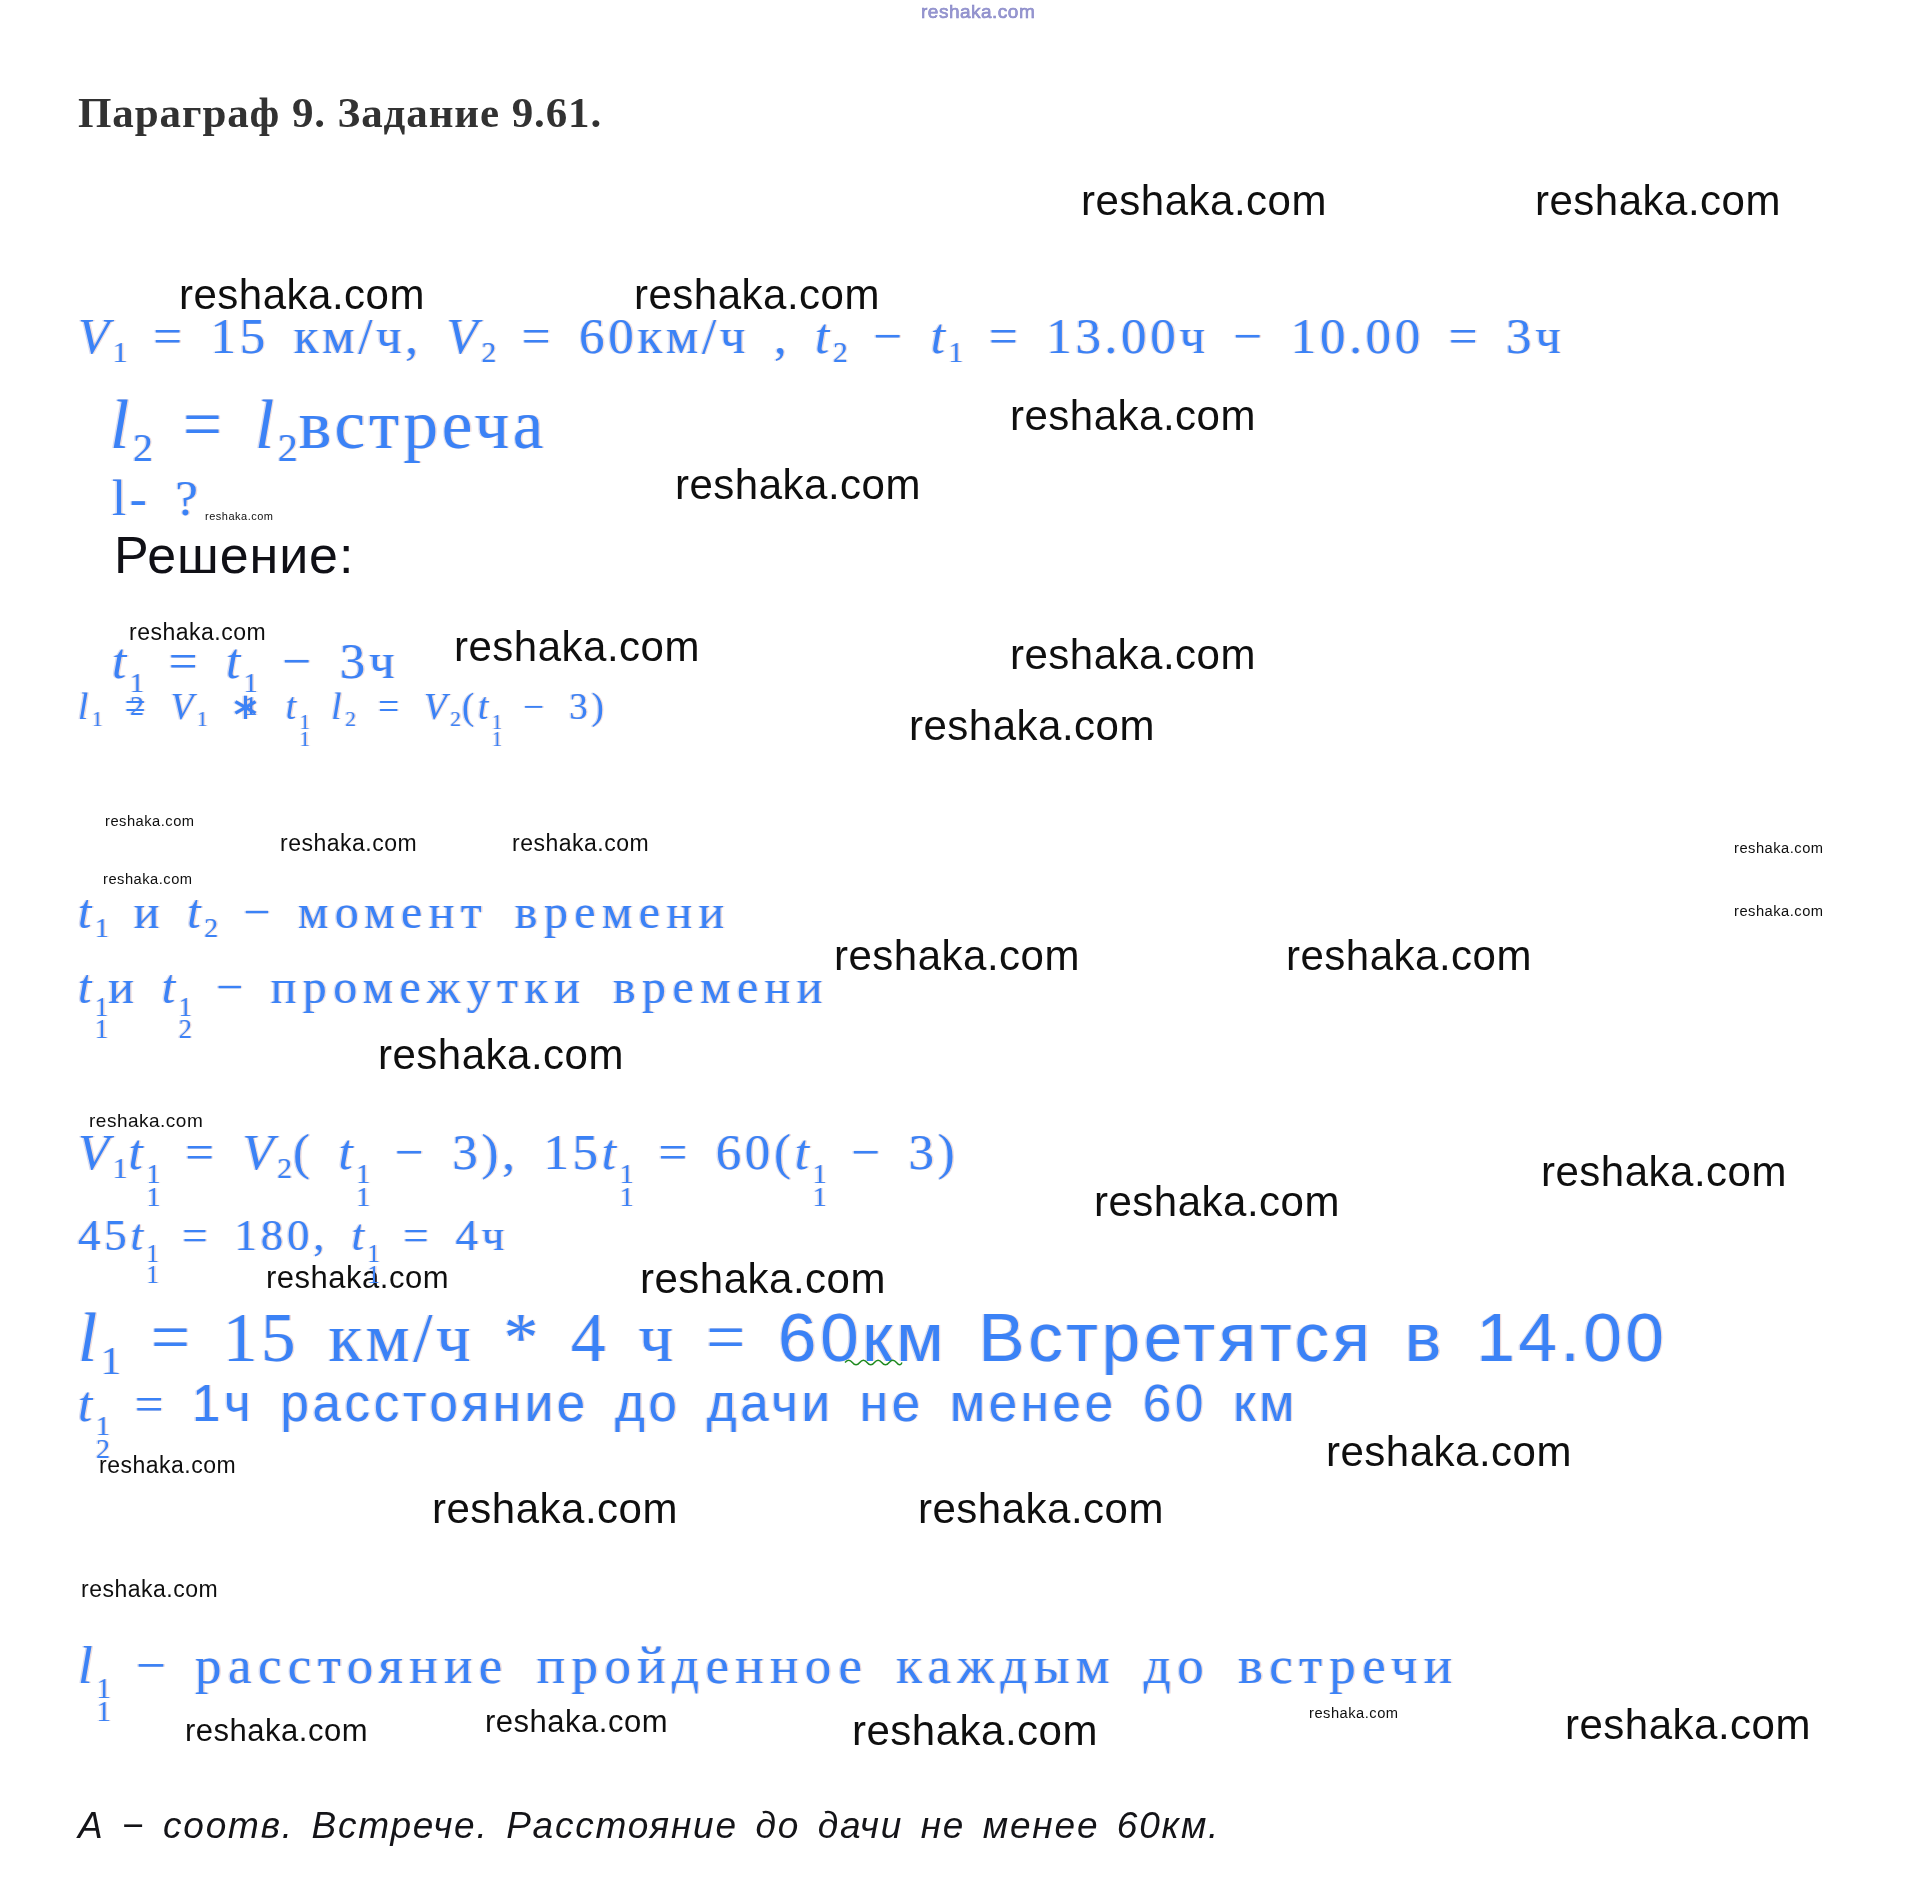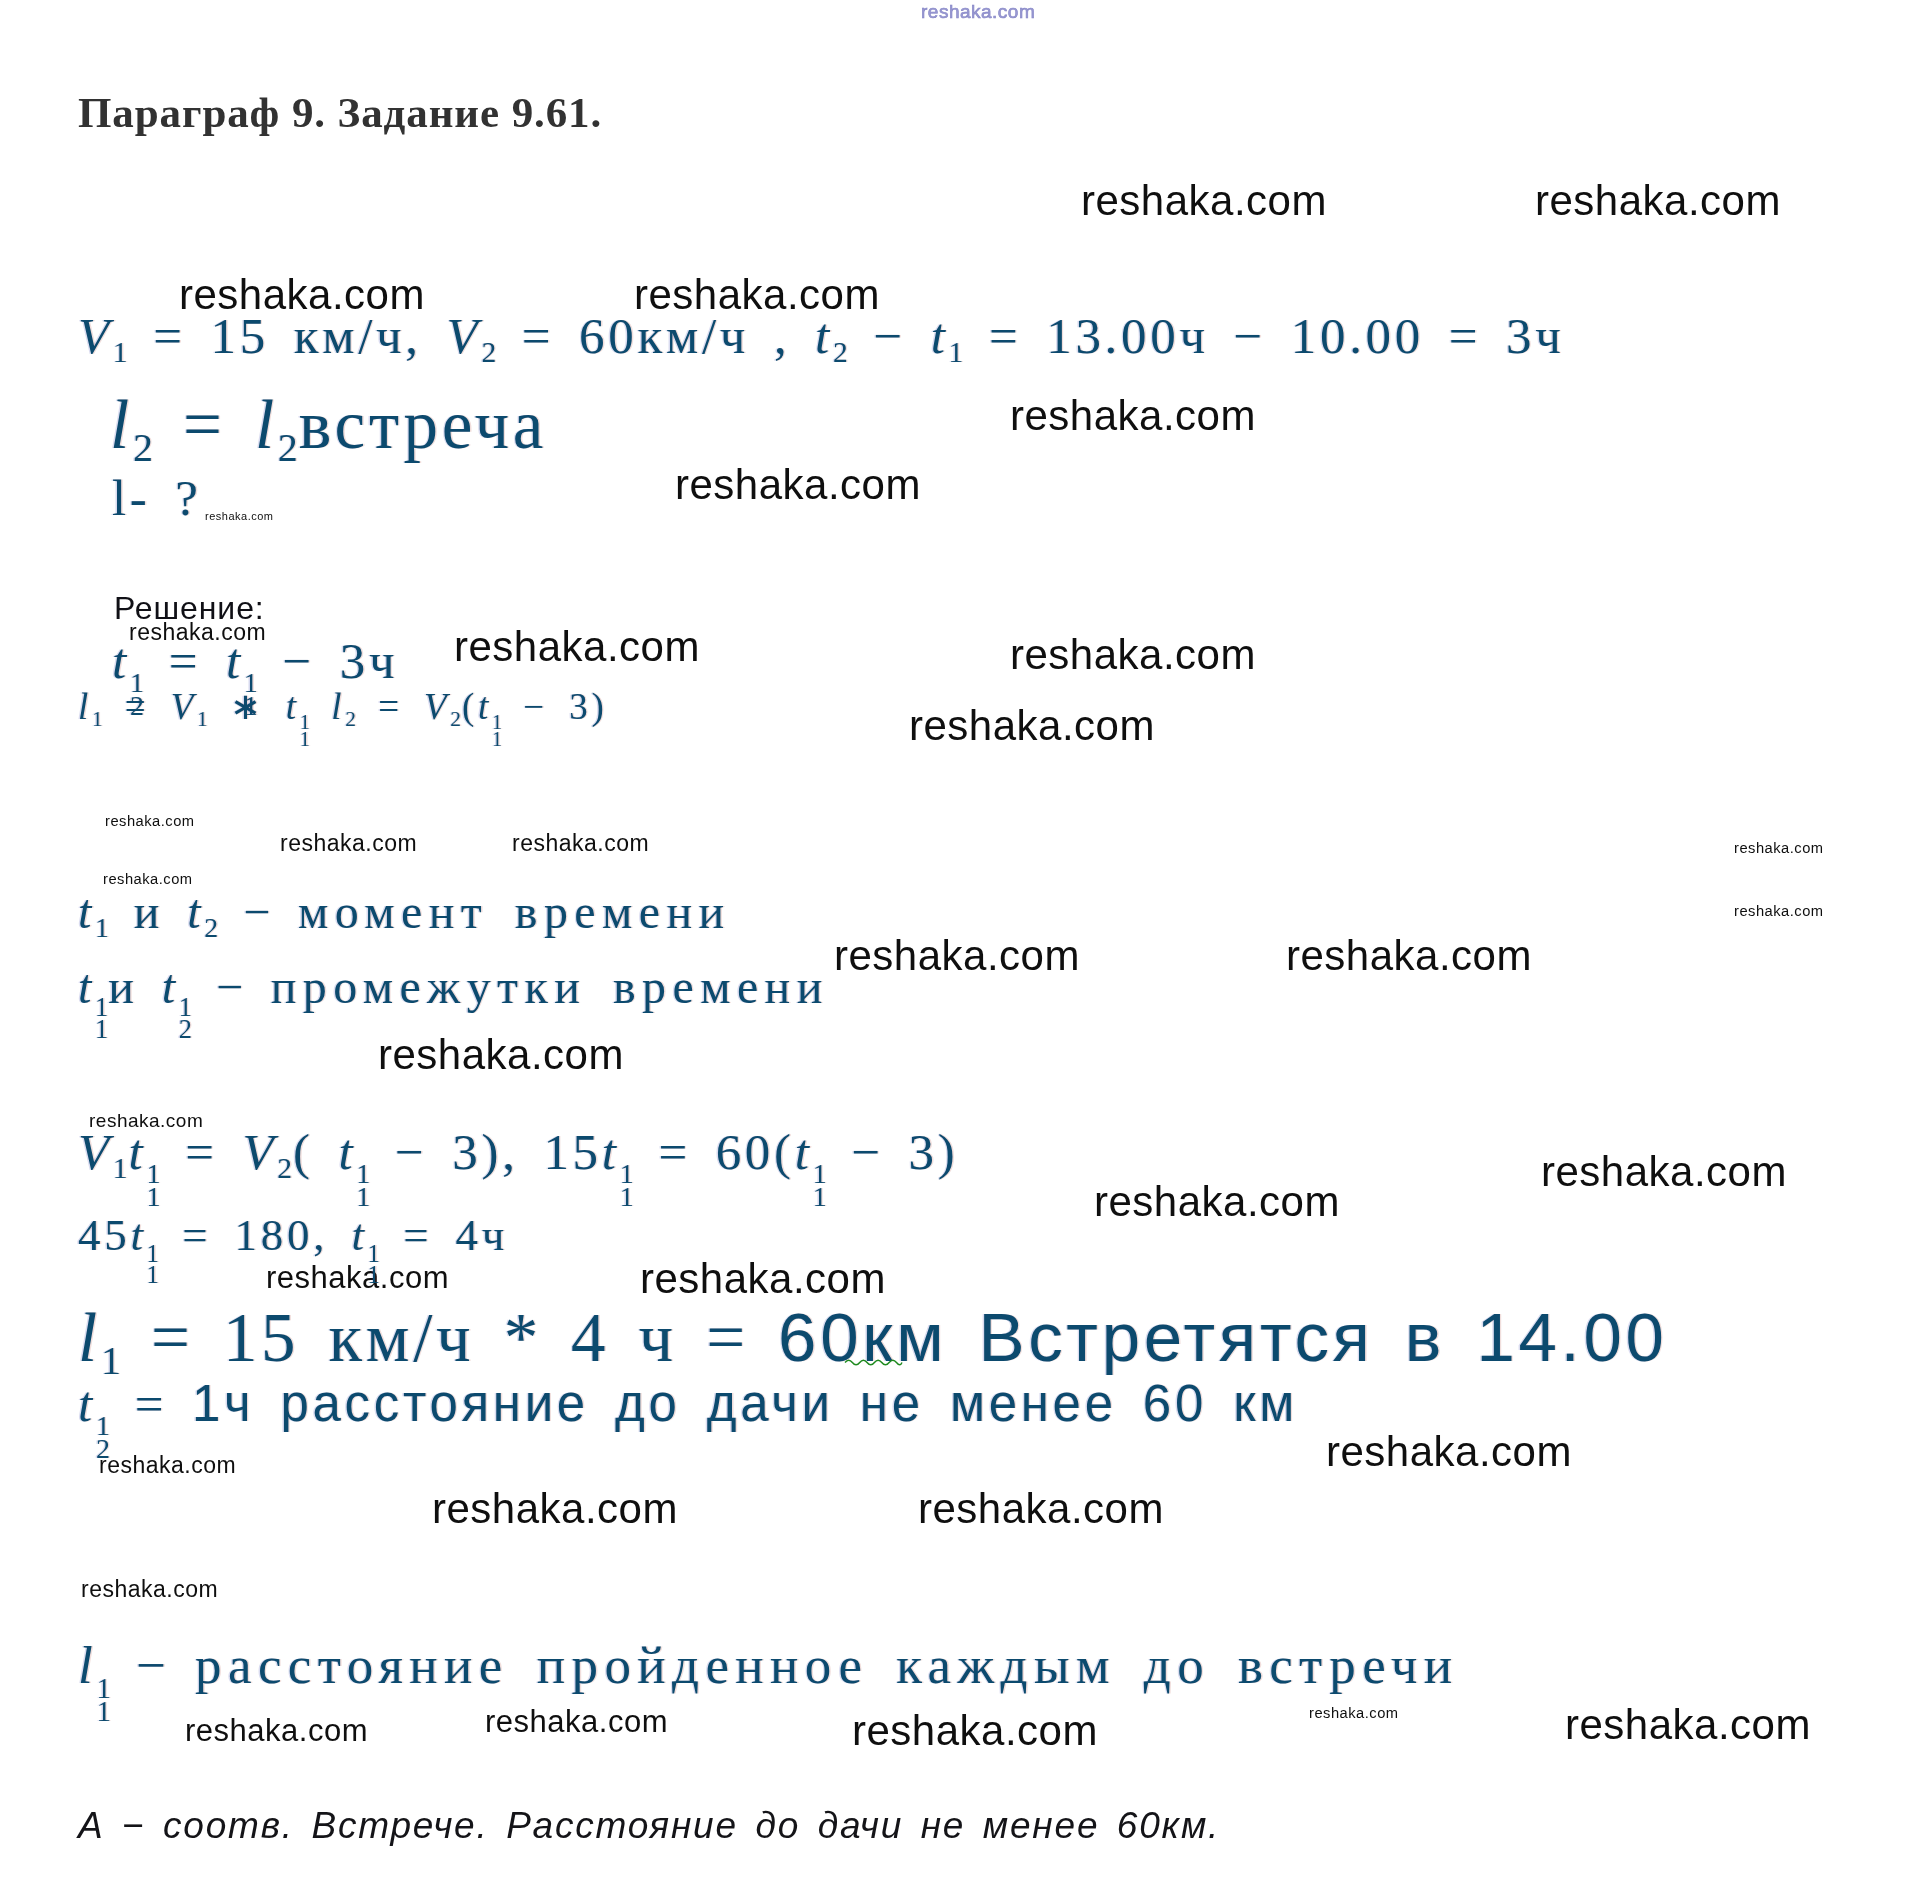--- a/index.html
+++ b/index.html
@@ -14,21 +14,21 @@
       white-space:nowrap;letter-spacing:0.5px;line-height:1;}
   .wm.lg{font-size:42px;}
   .wm.md{font-size:31px;}
   .wm.ms{font-size:23px;}
   .wm.sm{font-size:19px;}
   .wm.xs{font-size:14.7px;}
   .wm.xxs{font-size:11px;}
   .wm.top{font-size:19px;color:#9a9ad2;-webkit-text-stroke:0.6px #8484c6;}
 
   
-  .line{position:absolute;white-space:nowrap;color:#0c4a6e;line-height:1.05;}
+  .line{position:absolute;white-space:nowrap;color:#3b82f6;line-height:1.05;}
   .math{font-family:"Liberation Serif",serif;letter-spacing:3.7px;word-spacing:8.3px;
         text-shadow:1.4px 0 rgba(160,50,40,.16),-1.4px 0 rgba(50,60,170,.18);}
   .v{font-style:italic;}
   .sb{font-size:.58em;vertical-align:-.32em;letter-spacing:0.9px;}
   .stk{display:inline-flex;flex-direction:column;align-items:flex-start;font-size:.55em;
        line-height:.82;vertical-align:-.5em;font-style:normal;letter-spacing:0;}
   .sans{font-family:"Liberation Sans",sans-serif;letter-spacing:0.9px;color:#101016;}
   .n{font-family:"Liberation Sans",sans-serif;font-stretch:condensed;letter-spacing:3.7px;}
   .cs{letter-spacing:6.4px;}
   .note-italic{font-family:"Liberation Sans",sans-serif;font-style:italic;
@@ -73,21 +73,21 @@
 <div class="wm ms" style="left:81px;top:1578px">reshaka.com</div>
 <div class="wm md" style="left:185px;top:1715px">reshaka.com</div>
 <div class="wm md" style="left:485px;top:1706px">reshaka.com</div>
 <div class="wm lg" style="left:852px;top:1710px">reshaka.com</div>
 <div class="wm xs" style="left:1309px;top:1706px">reshaka.com</div>
 <div class="wm lg" style="left:1565px;top:1704px">reshaka.com</div>
 
 <div class="line math" style="left:78px;top:310px;font-size:51px"><span class="v">V</span><span class="sb">1</span><span> = 15 км/ч, </span><span class="v">V</span><span class="sb">2</span><span> = 60км/ч , </span><span class="v">t</span><span class="sb">2</span><span> − </span><span class="v">t</span><span class="sb">1</span><span> = 13.00ч − 10.00 = 3ч</span></div>
 <div class="line math" style="left:110px;top:389px;font-size:69px"><span class="v">l</span><span class="sb">2</span><span> = </span><span class="v">l</span><span class="sb">2</span><span>встреча</span></div>
 <div class="line math" style="left:112px;top:472px;font-size:51px"><span>l- ?</span></div>
-<div class="line sans" style="left:114px;top:592px;font-size:32px"><span>Решение:</span></div>
+<div class="line sans" style="left:114px;top:528px;font-size:52px"><span>Решение:</span></div>
 <div class="line math" style="left:112px;top:635px;font-size:51px"><span class="v">t</span><span class="stk">
       <span class="sp2">1</span>
       <span class="sb2">2</span>
     </span><span> = </span><span class="v">t</span><span class="stk">
       <span class="sp2">1</span>
       <span class="sb2">1</span>
     </span><span> − 3ч</span></div>
 <div class="line math" style="left:78px;top:688px;font-size:37px"><span class="v">l</span><span class="sb">1</span><span> = </span><span class="v">V</span><span class="sb">1</span><span> ∗ </span><span class="v">t</span><span class="stk">
       <span class="sp2">1</span>
       <span class="sb2">1</span>

